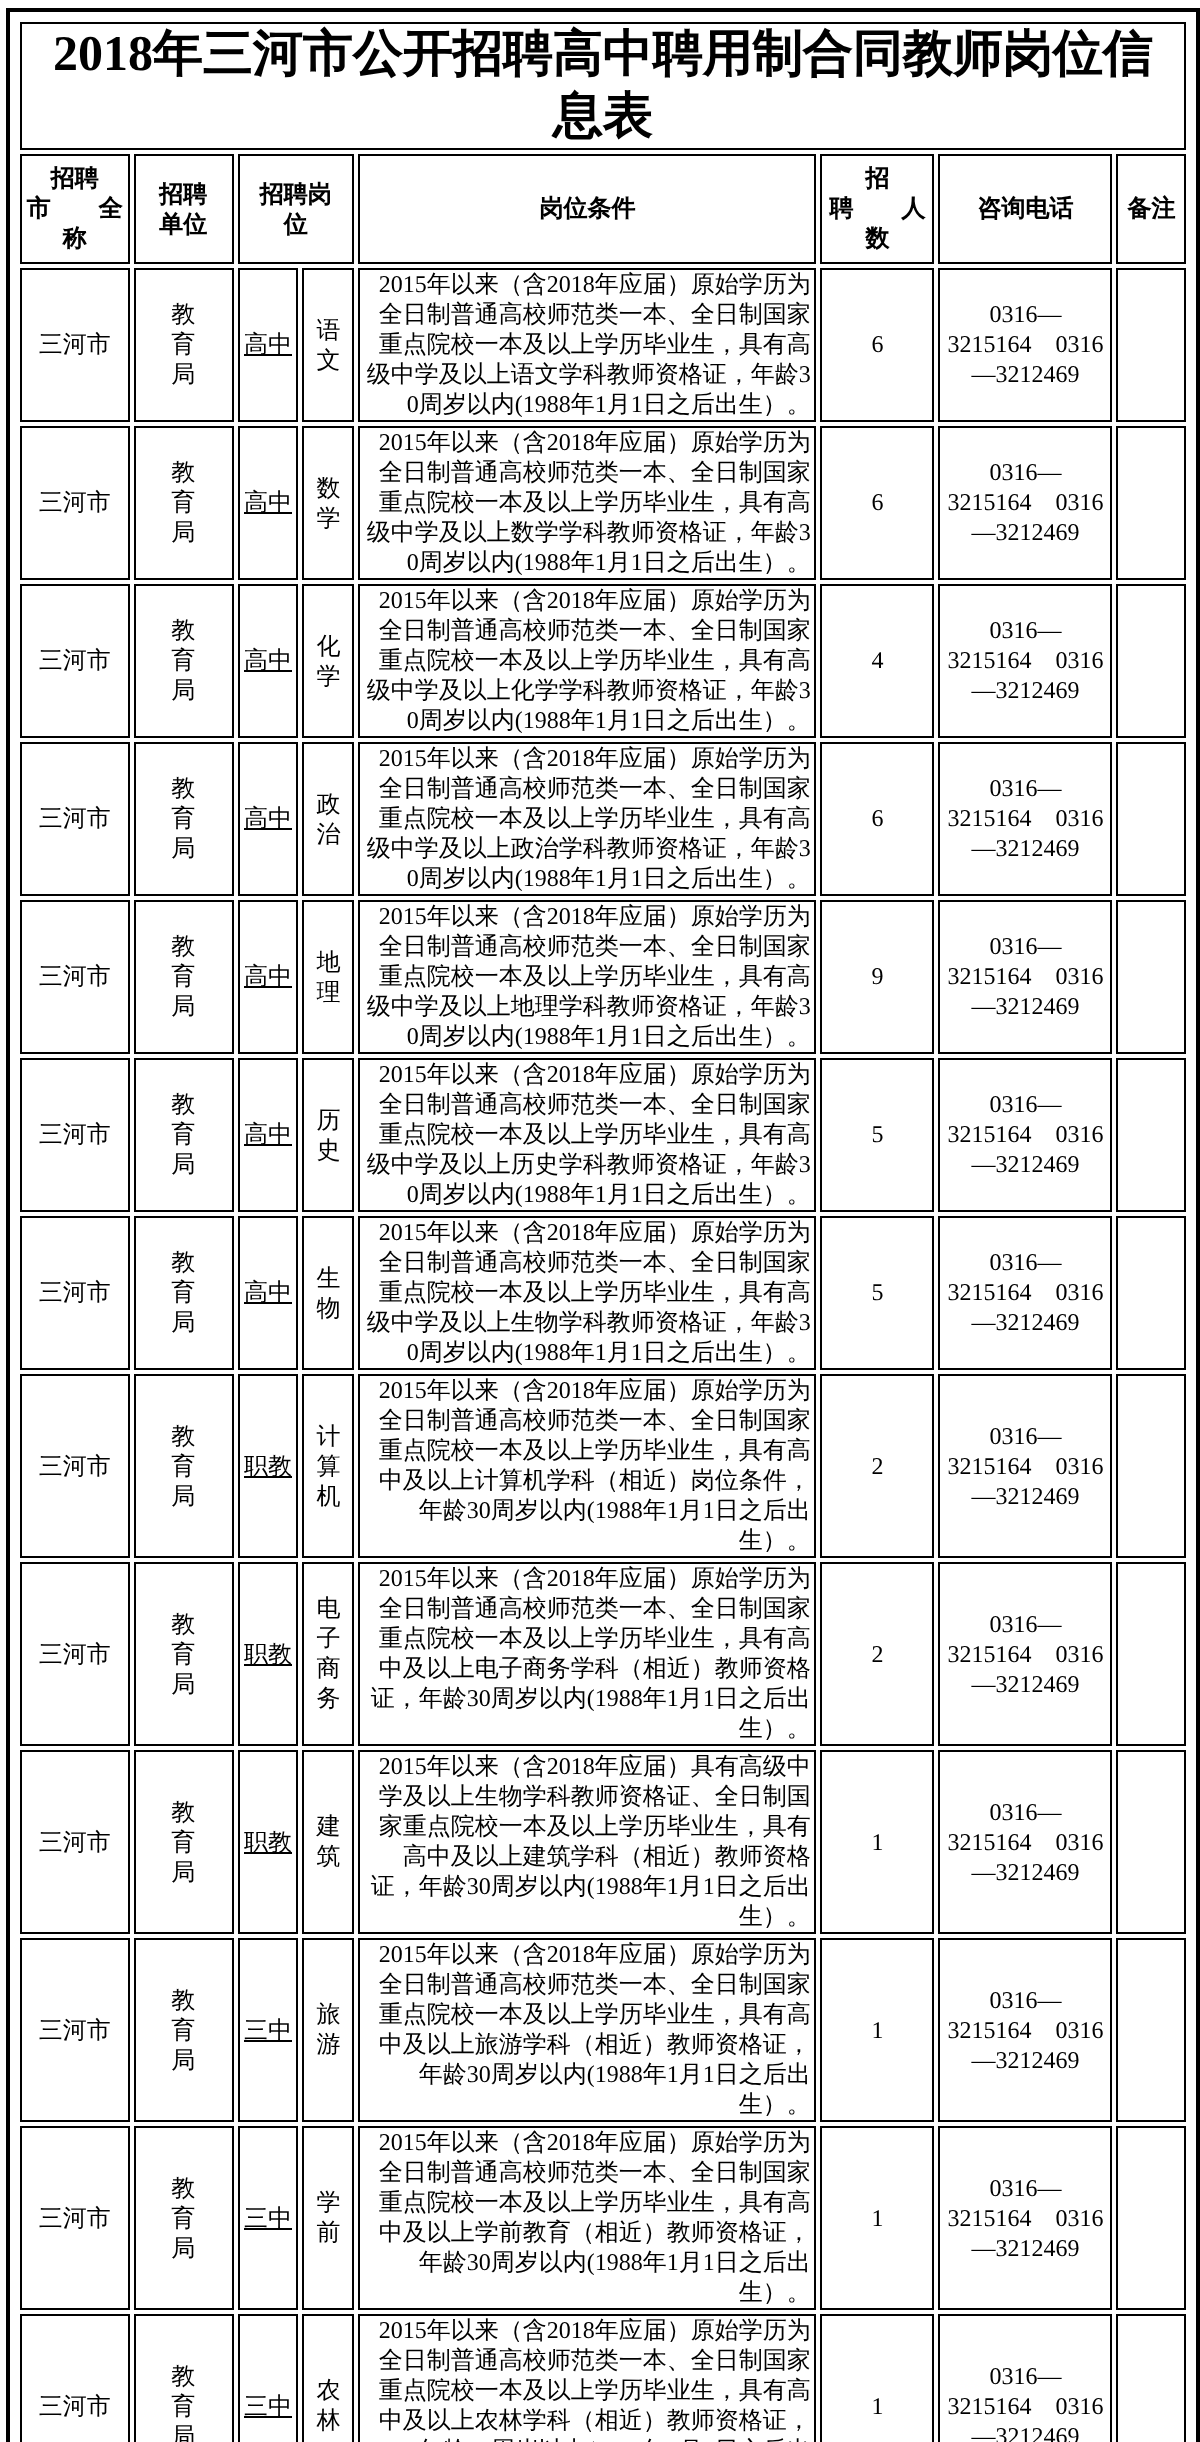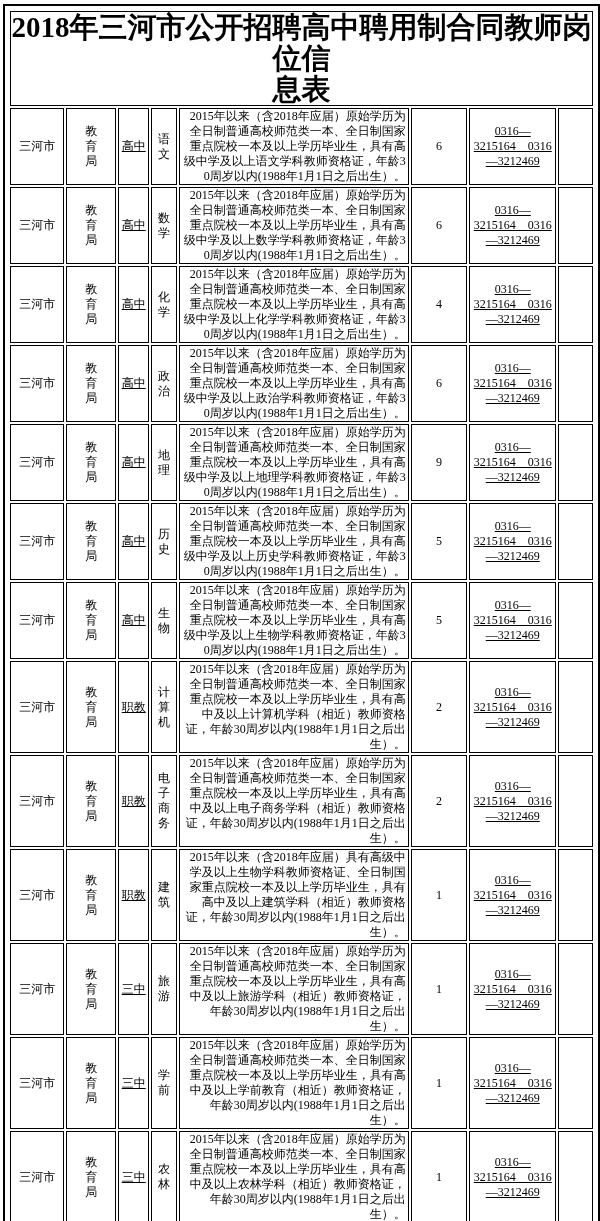--- a/index.html
+++ b/index.html
@@ -21,21 +21,21 @@
     border: 1px solid #000;
     vertical-align: middle;
     text-align: center;
     color: #000;
     font-family: "Liberation Serif", "DejaVu Serif", serif;
     overflow: hidden;
     padding: 0;
   }
   td.title-cell {
     height: 62px;
-    font-size: 29px;
+    font-size: 25px;
     font-weight: bold;
     line-height: 31px;
     white-space: pre-line;
   }
   tr.hdr td {
     height: 53px;
     font-weight: bold;
     font-size: 12px;
     line-height: 15px;
     white-space: pre-line;
@@ -46,21 +46,21 @@
   td.c-cat  { padding: 0 1px; text-decoration: underline; }
   td.c-subj { padding: 0 1px; word-break: break-all; line-height: 14px; }
   td.c-cond {
     text-align: right;
     font-size: 11px;
     line-height: 13.8px;
     padding: 0 2px;
     word-break: break-all;
   }
   td.c-count { font-size: 11px; }
-  td.c-phone { font-size: 11px; line-height: 15px; white-space: pre-line; text-decoration: underline; }
+  td.c-phone { font-size: 11px; line-height: 15px; white-space: pre-line; }
   td.c-remark { }
 </style>
 </head>
 <body>
 
 <table class="sheet">
   <colgroup>
     <col style="width:55px">
       <col style="width:34px">
       <col style="width:31px">
@@ -68,20 +68,35 @@
     <col style="width:233px">
       <col style="width:57px">
       <col style="width:88px">
       <col style="width:35px">
   </colgroup>
   <tbody>
     <tr>
       <td class="title-cell" colspan="8">2018年三河市公开招聘高中聘用制合同教师岗位信
 息表</td>
     </tr>
+    <tr class="hdr">
+      <td>招聘
+市　　全
+称</td>
+      <td>招聘
+单位</td>
+      <td colspan="2">招聘岗
+位</td>
+      <td>岗位条件</td>
+      <td>招
+聘　　人
+数</td>
+      <td>咨询电话</td>
+      <td>备注</td>
+    </tr>
 
   <tr class="row">
     <td class="c-city">三河市</td>
     <td class="c-unit">教育局</td>
     <td class="c-cat">高中</td>
     <td class="c-subj">语文</td>
     <td class="c-cond">2015年以来（含2018年应届）原始学历为全日制普通高校师范类一本、全日制国家重点院校一本及以上学历毕业生，具有高级中学及以上语文学科教师资格证，年龄30周岁以内(1988年1月1日之后出生）。</td>
     <td class="c-count">6</td>
     <td class="c-phone">0316—
 3215164　0316
@@ -165,21 +180,21 @@
 3215164　0316
 —3212469</td>
     <td class="c-remark"></td>
   </tr>
 
   <tr class="row">
     <td class="c-city">三河市</td>
     <td class="c-unit">教育局</td>
     <td class="c-cat">职教</td>
     <td class="c-subj">计算机</td>
-    <td class="c-cond">2015年以来（含2018年应届）原始学历为全日制普通高校师范类一本、全日制国家重点院校一本及以上学历毕业生，具有高中及以上计算机学科（相近）教师资格证，年龄30周岁以内(1988年1月1日之后出生）。</td>
+    <td class="c-cond">2015年以来（含2018年应届）原始学历为全日制普通高校师范类一本、全日制国家重点院校一本及以上学历毕业生，具有高中及以上计算机学科（相近）岗位条件，年龄30周岁以内(1988年1月1日之后出生）。</td>
     <td class="c-count">2</td>
     <td class="c-phone">0316—
 3215164　0316
 —3212469</td>
     <td class="c-remark"></td>
   </tr>
 
   <tr class="row">
     <td class="c-city">三河市</td>
     <td class="c-unit">教育局</td>

